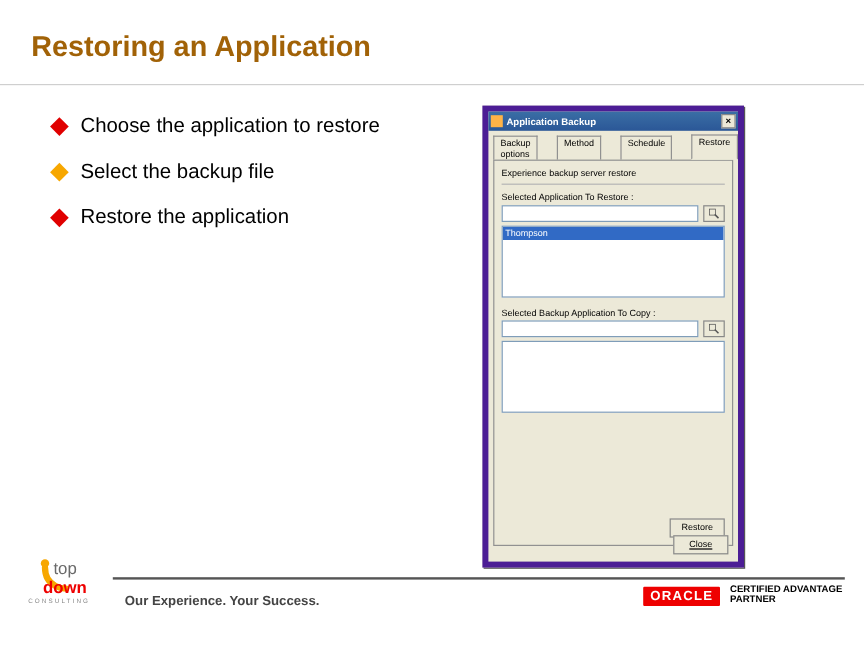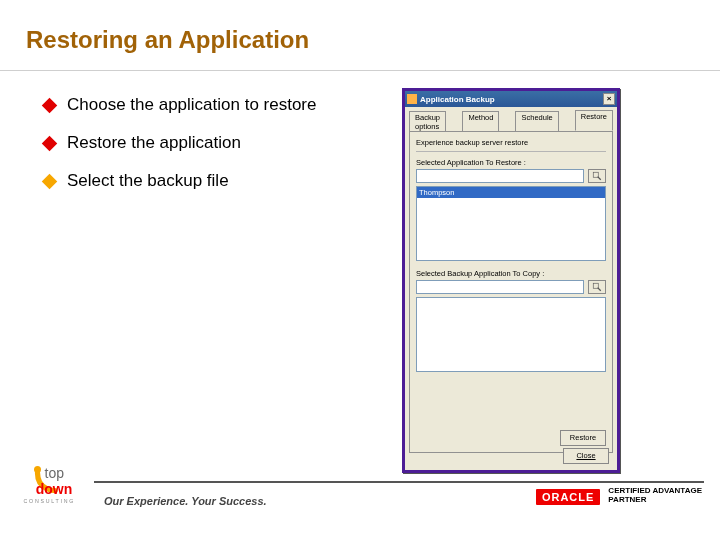--- a/index.html
+++ b/index.html
@@ -52,21 +52,21 @@
     color: #000;
   }
   
   .dialog {
     position: absolute;
     top: 88px;
     left: 402px;
     width: 218px;
     height: 385px;
     background: #ece9d8;
-    border: 3px solid #4c1d95;
+    border: 5px solid #4c1d95;
     box-shadow: 1px 1px 0 #555;
     font-family: Tahoma, Arial, sans-serif;
   }
   .titlebar {
     height: 16px;
     background: linear-gradient(#3a6ea5,#2b5797);
     display: flex;
     align-items: center;
     padding: 0 2px;
     color: #fff;
@@ -143,21 +143,21 @@
     width: 18px;
     height: 14px;
     margin-left: 4px;
     border: 1px solid #888;
     background: #ece9d8;
     display:flex; align-items:center; justify-content:center;
   }
   .find-btn svg { width:10px; height:10px; }
   .listbox {
     width: 100%;
-    height: 75px;
+    height: 60px;
     border: 1px solid #7f9db9;
     background: #fff;
     font-size: 7.5px;
     overflow: hidden;
   }
   .listbox .sel {
     background: #316ac5;
     color: #fff;
     padding: 1px 2px;
   }
@@ -196,21 +196,20 @@
     left: 20px;
     top: 452px;
     width: 70px;
     height: 55px;
   }
   .tagline {
     position: absolute;
     left: 104px;
     top: 495px;
     font-size: 11px;
-    font-style: italic;
     font-weight: bold;
     color: #444;
   }
   .oracle-block {
     position: absolute;
     right: 18px;
     top: 487px;
     display: flex;
     align-items: flex-end;
     gap: 8px;
@@ -236,26 +235,26 @@
 
 <div class="slide-title">Restoring an Application</div>
 <div class="title-rule"></div>
 
 <div class="bullets">
   <div class="bullet-row">
     <div class="diamond" style="background:#e00000"></div>
     <div class="bullet-text">Choose the application to restore</div>
   </div>
   <div class="bullet-row">
+    <div class="diamond" style="background:#f7a700"></div>
+    <div class="bullet-text">Select the backup file</div>
+  </div>
+  <div class="bullet-row">
     <div class="diamond" style="background:#e00000"></div>
     <div class="bullet-text">Restore the application</div>
-  </div>
-  <div class="bullet-row">
-    <div class="diamond" style="background:#f7a700"></div>
-    <div class="bullet-text">Select the backup file</div>
   </div>
 </div>
 
 <div class="dialog">
   <div class="titlebar">
     <div class="titlebar-icon"></div>
     <div class="titlebar-title">Application Backup</div>
     <div class="close-btn">×</div>
   </div>
   <div class="tabstrip">

